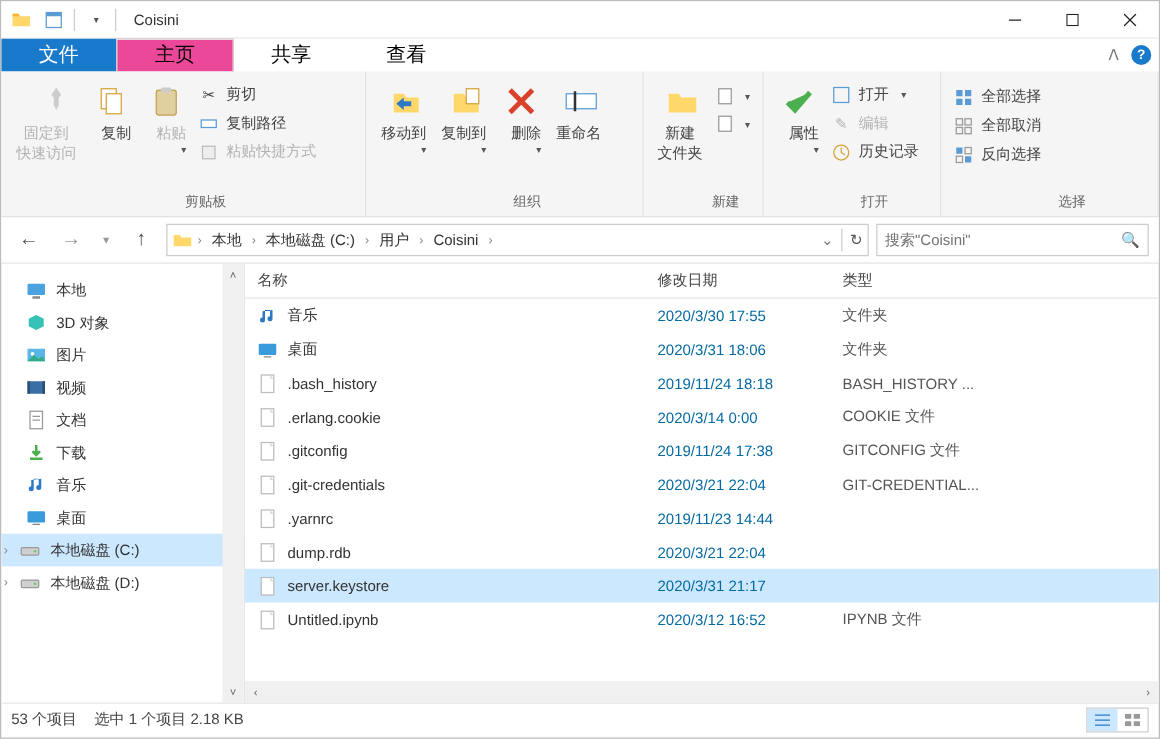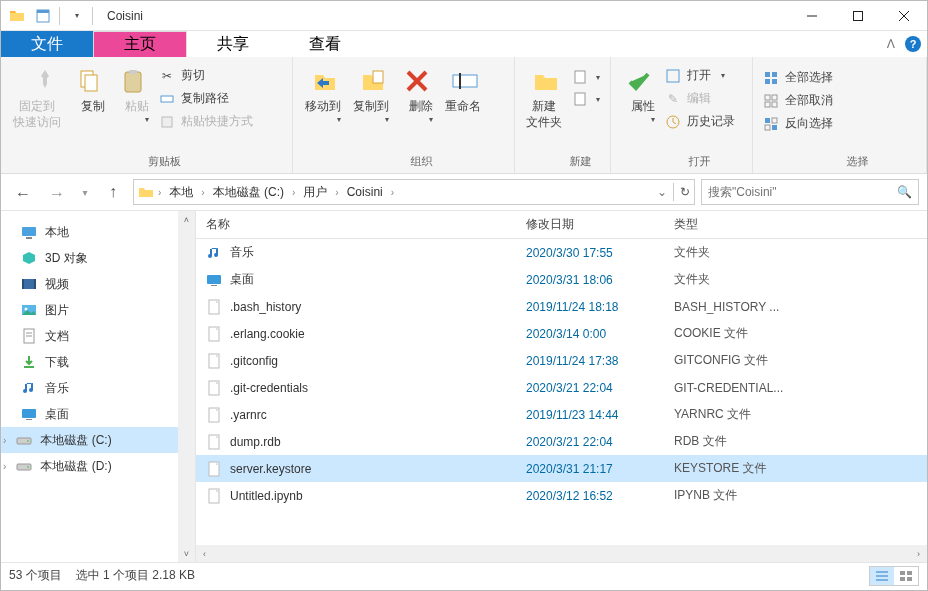--- a/index.html
+++ b/index.html
@@ -405,36 +405,36 @@
         <span class="tree-icon">
           <svg width="16" height="16">
             <path fill="#35c1b6" d="M8 2l6 3v6l-6 3-6-3V5z"></path>
           </svg>
         </span>
         <span>3D 对象</span>
       </div>
       <div class="tree-item indent">
         <span class="tree-icon">
           <svg width="16" height="16">
+            <rect x="1" y="3" width="14" height="10" fill="#59b7e8"></rect>
+            <circle cx="5" cy="7" r="1.5" fill="#fff"></circle>
+            <path fill="#3a8" d="M1 13l5-5 4 3 3-2 2 4H1z"></path>
+          </svg>
+        </span>
+        <span>图片</span>
+      </div>
+      <div class="tree-item indent">
+        <span class="tree-icon">
+          <svg width="16" height="16">
             <rect x="1" y="3" width="14" height="10" fill="#3a6ea5"></rect>
             <rect x="1" y="3" width="2" height="10" fill="#2a4e75"></rect>
             <rect x="13" y="3" width="2" height="10" fill="#2a4e75"></rect>
           </svg>
         </span>
         <span>视频</span>
-      </div>
-      <div class="tree-item indent">
-        <span class="tree-icon">
-          <svg width="16" height="16">
-            <rect x="1" y="3" width="14" height="10" fill="#59b7e8"></rect>
-            <circle cx="5" cy="7" r="1.5" fill="#fff"></circle>
-            <path fill="#3a8" d="M1 13l5-5 4 3 3-2 2 4H1z"></path>
-          </svg>
-        </span>
-        <span>图片</span>
       </div>
       <div class="tree-item indent">
         <span class="tree-icon">
           <svg width="16" height="16">
             <rect x="3" y="1" width="10" height="14" fill="#fff" stroke="#999"></rect>
             <line x1="5" y1="5" x2="11" y2="5" stroke="#999"></line>
             <line x1="5" y1="8" x2="11" y2="8" stroke="#999"></line>
           </svg>
         </span>
         <span>文档</span>
@@ -579,47 +579,44 @@
           <div class="cell name">
             <span class="file-icon">
               <svg width="16" height="16">
                 <rect x="3" y="1" width="10" height="14" fill="#fff" stroke="#bbb"></rect>
                 <path fill="#ddd" d="M10 1l3 3h-3z"></path>
               </svg>
             </span>
             <span>.yarnrc</span>
           </div>
           <div class="cell date">2019/11/23 14:44</div>
-          <div class="cell type">YARNRC 文件</div>
         </div>
         <div class="row">
           <div class="cell name">
             <span class="file-icon">
               <svg width="16" height="16">
                 <rect x="3" y="1" width="10" height="14" fill="#fff" stroke="#bbb"></rect>
                 <path fill="#ddd" d="M10 1l3 3h-3z"></path>
               </svg>
             </span>
             <span>dump.rdb</span>
           </div>
           <div class="cell date">2020/3/21 22:04</div>
-          <div class="cell type">RDB 文件</div>
         </div>
         <div class="row selected">
           <div class="cell name">
             <span class="file-icon">
               <svg width="16" height="16">
                 <rect x="3" y="1" width="10" height="14" fill="#fff" stroke="#bbb"></rect>
                 <path fill="#ddd" d="M10 1l3 3h-3z"></path>
               </svg>
             </span>
             <span>server.keystore</span>
           </div>
           <div class="cell date">2020/3/31 21:17</div>
-          <div class="cell type">KEYSTORE 文件</div>
         </div>
         <div class="row">
           <div class="cell name">
             <span class="file-icon">
               <svg width="16" height="16">
                 <rect x="3" y="1" width="10" height="14" fill="#fff" stroke="#bbb"></rect>
                 <path fill="#ddd" d="M10 1l3 3h-3z"></path>
               </svg>
             </span>
             <span>Untitled.ipynb</span>

